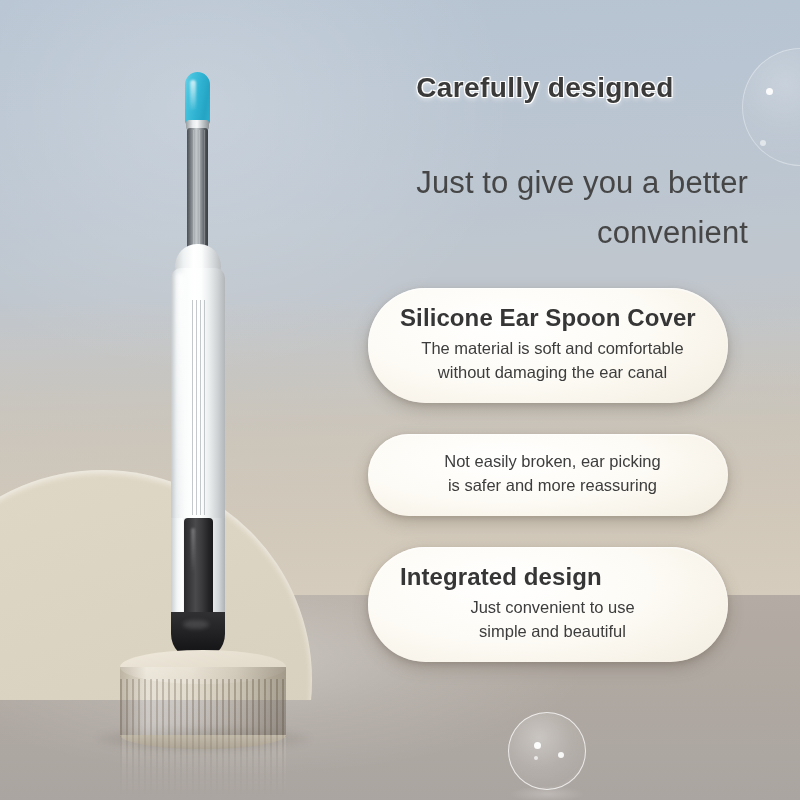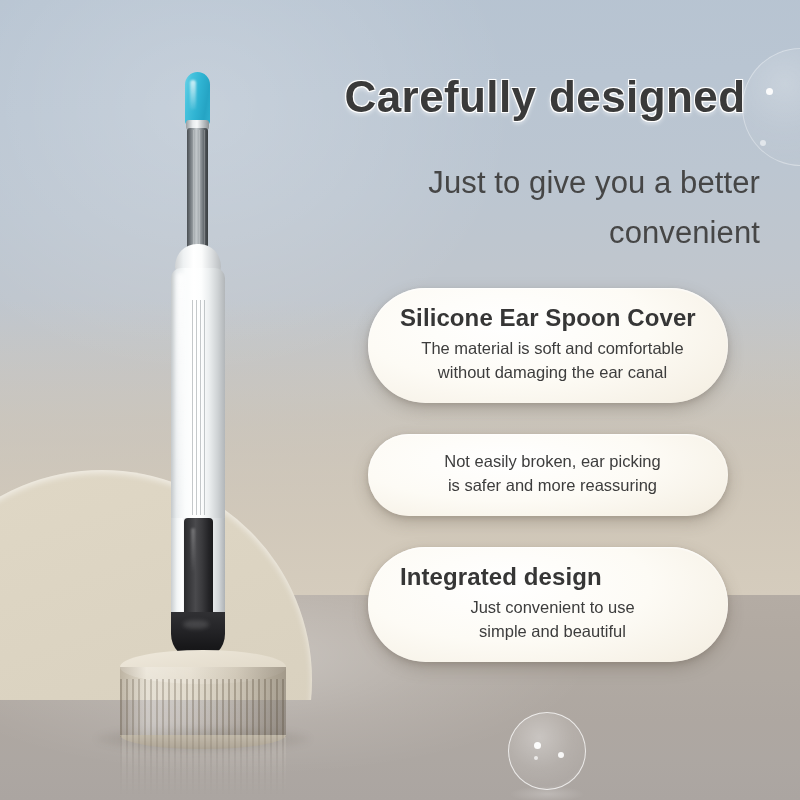--- a/index.html
+++ b/index.html
@@ -96,36 +96,36 @@
     left: 0; top: 0; width: 800px; height: 700px;
     overflow: hidden;
   }
 
   
   .headline {
     position: absolute;
     left: 330px;
     top: 72px;
     width: 430px;
-    font-size: 44px;
+    font-size: 28px;
     font-weight: 700;
     letter-spacing: 0.4px;
     color: #3a3a3a;
     text-align: center;
     text-shadow:
       -1px -1px 0 rgba(255,255,255,0.95),
        1px -1px 0 rgba(255,255,255,0.95),
       -1px  1px 0 rgba(255,255,255,0.95),
        1px  1px 0 rgba(255,255,255,0.95),
        0 2px 5px rgba(255,255,255,0.7);
     white-space: nowrap;
   }
   .subhead {
     position: absolute;
-    left: 320px;
+    left: 308px;
     top: 158px;
     width: 440px;
     font-size: 31px;
     font-weight: 400;
     color: #464646;
     text-align: right;
     line-height: 1.6;
     letter-spacing: 0.1px;
   }
 

